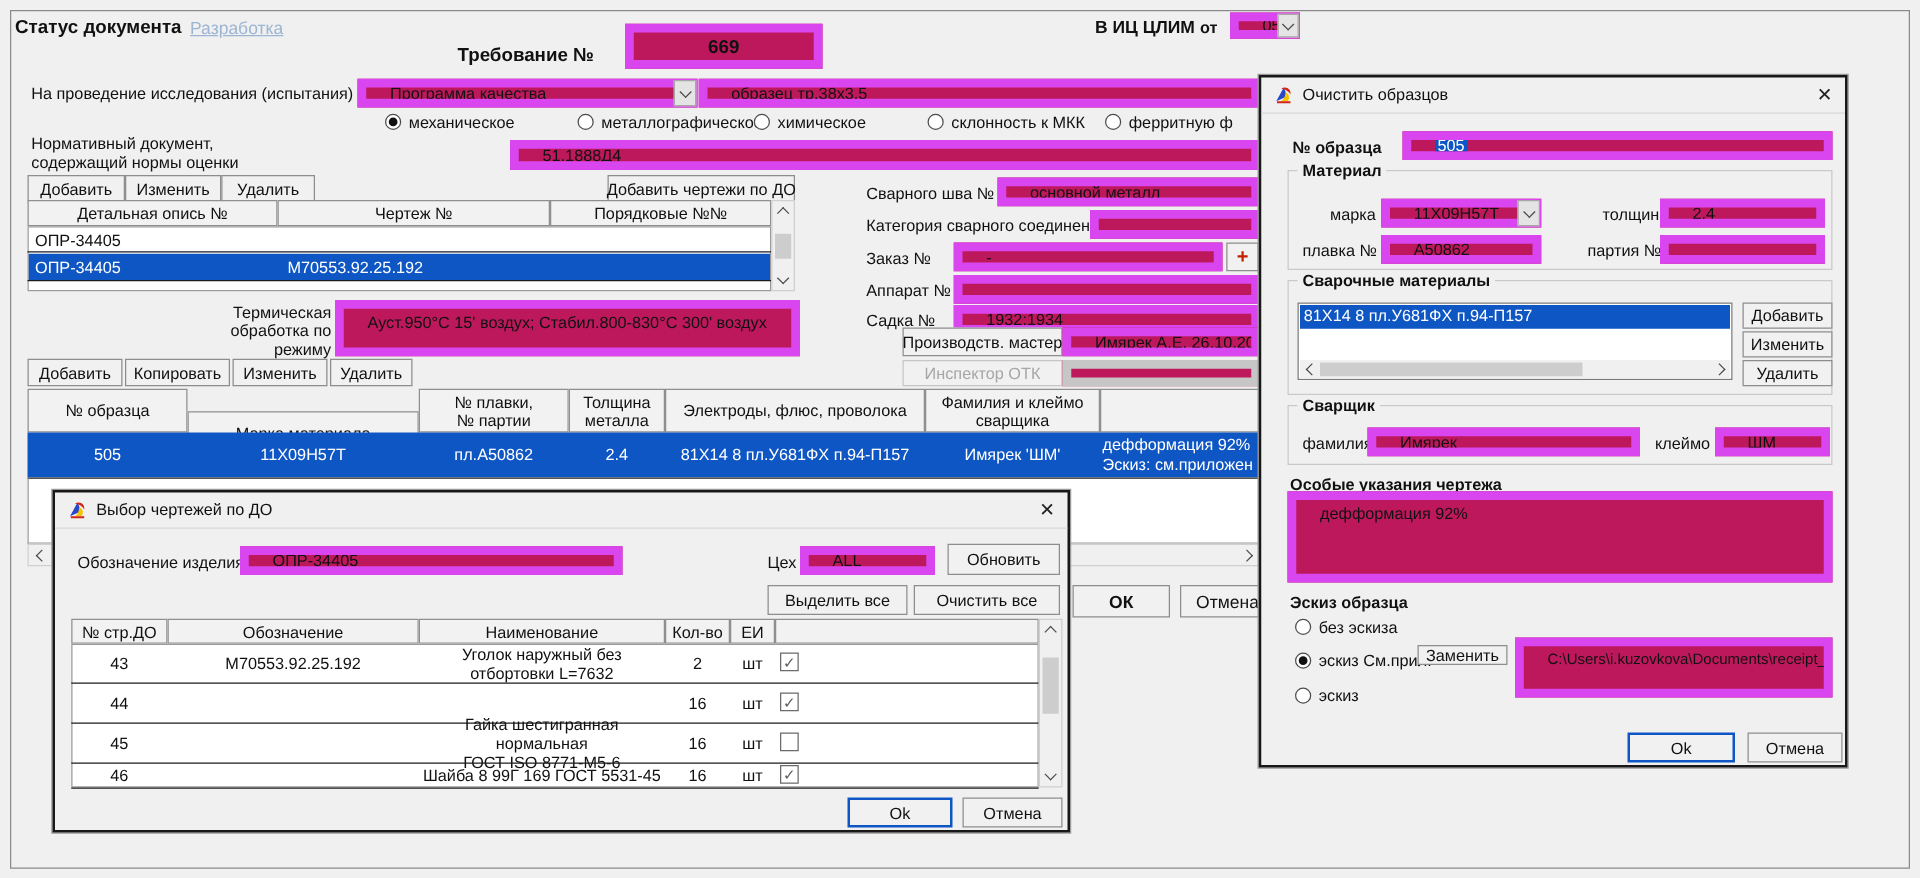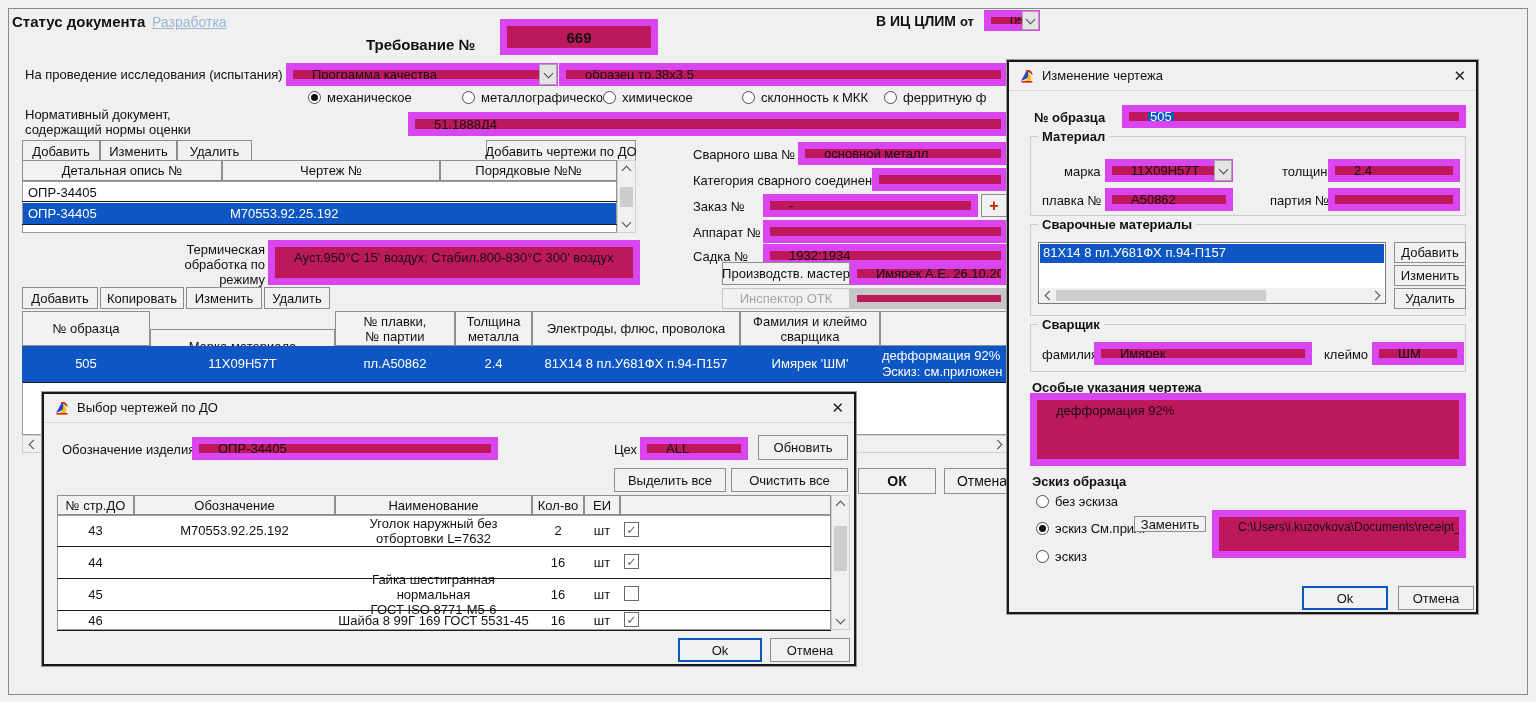--- a/index.html
+++ b/index.html
@@ -267,21 +267,21 @@
 <div class="dlg" style="left:1007px;top:60px;width:471px;height:554px;z-index:20">
   <div class="dttl">
     <span class="ico16">
       <svg viewBox="0 0 16 16" width="16" height="16">
           <path d="M2 13 L8 2 L11 9 Z" fill="#2b47c9"></path>
           <path d="M6 3 C10 .5 14 3.5 13.4 7.5 C12 5 9 3.2 6 3 Z" fill="#d42414"></path>
           <path d="M9.2 5.5 C12.4 6.8 13.2 10.4 11.2 13 L5.4 13 C8.4 11.8 9.4 8.6 9.2 5.5 Z" fill="#f4c400"></path>
           <rect x="2.6" y="13" width="10.8" height="1.6" fill="#d42414"></rect>
         </svg>
     </span>
-    <span style="margin-left:7px">Изменение чертежа</span>
+    <span style="margin-left:7px">Очистить образцов</span>
     <span class="x">✕</span>
   </div>
   <div class="dsep" style="top:28px"></div>
 
   <div class="lbl b" style="left:25px;top:48px">№ образца</div>
   <div class="in" style="left:113px;top:43px;width:344px;height:23px">
     <span class="sel" style="padding:1px 2px">505</span>
   </div>
 
   <div class="grp" style="left:21px;top:74px;width:436px;height:80px"></div>

